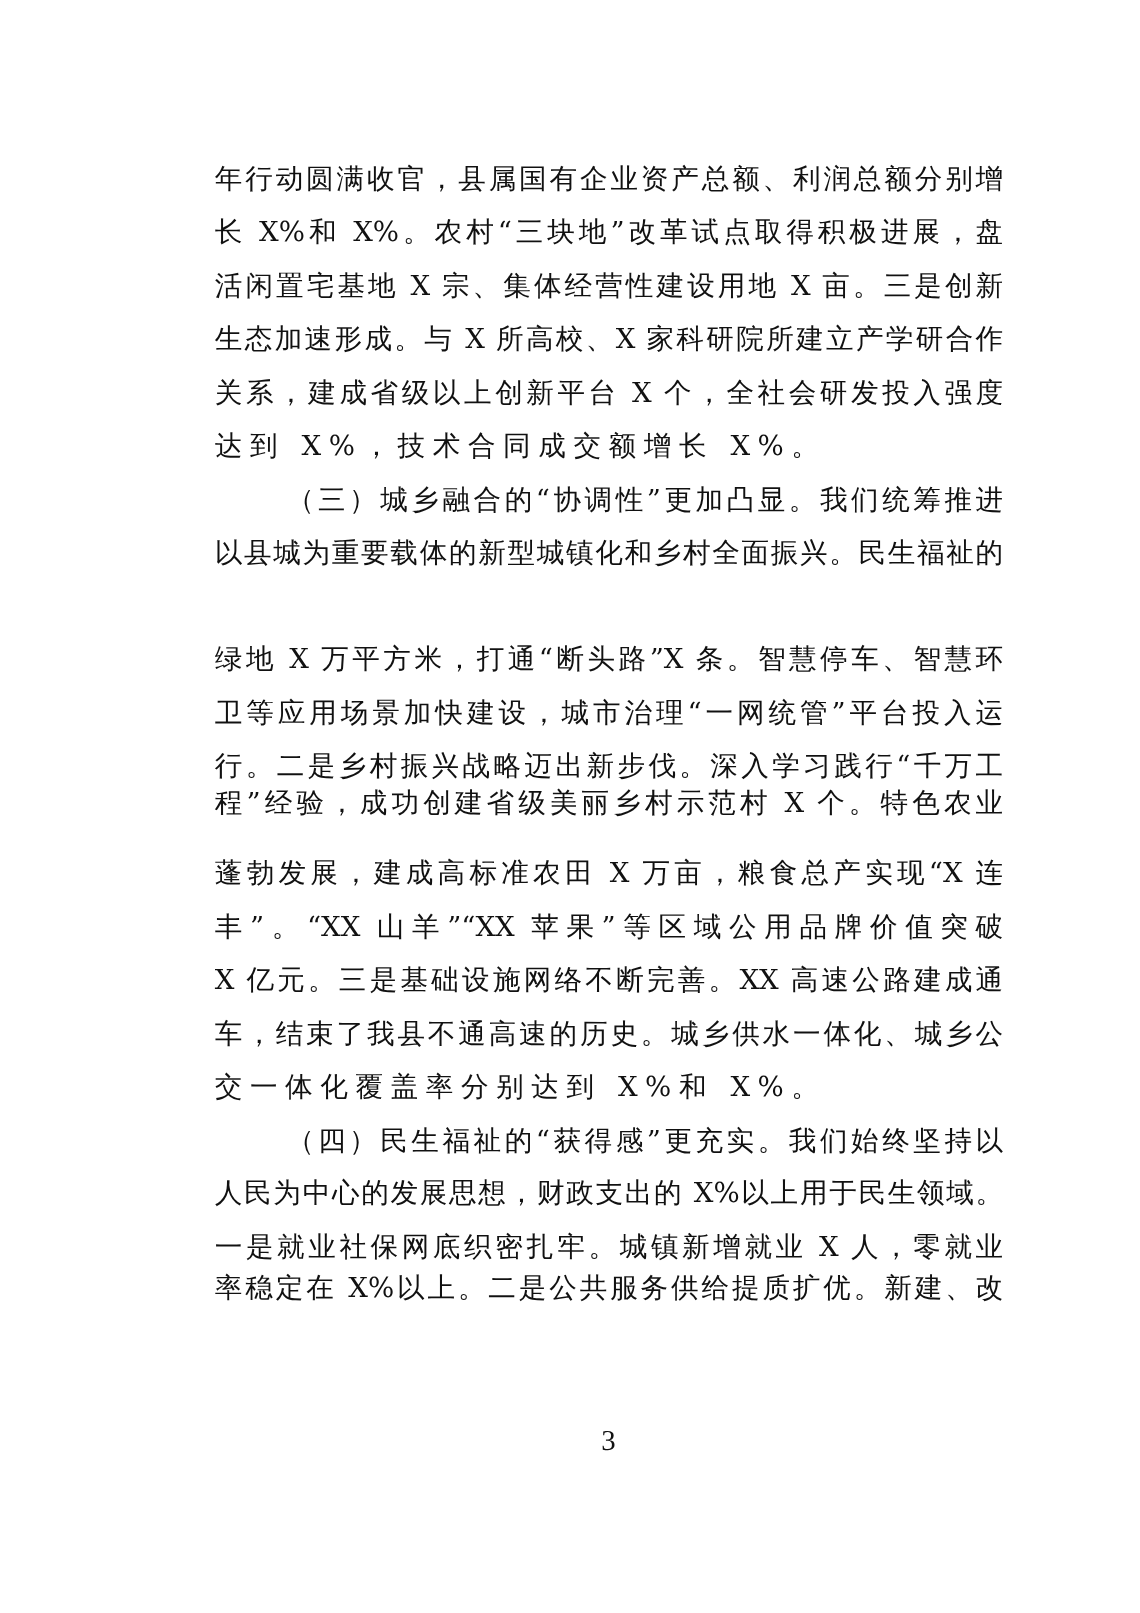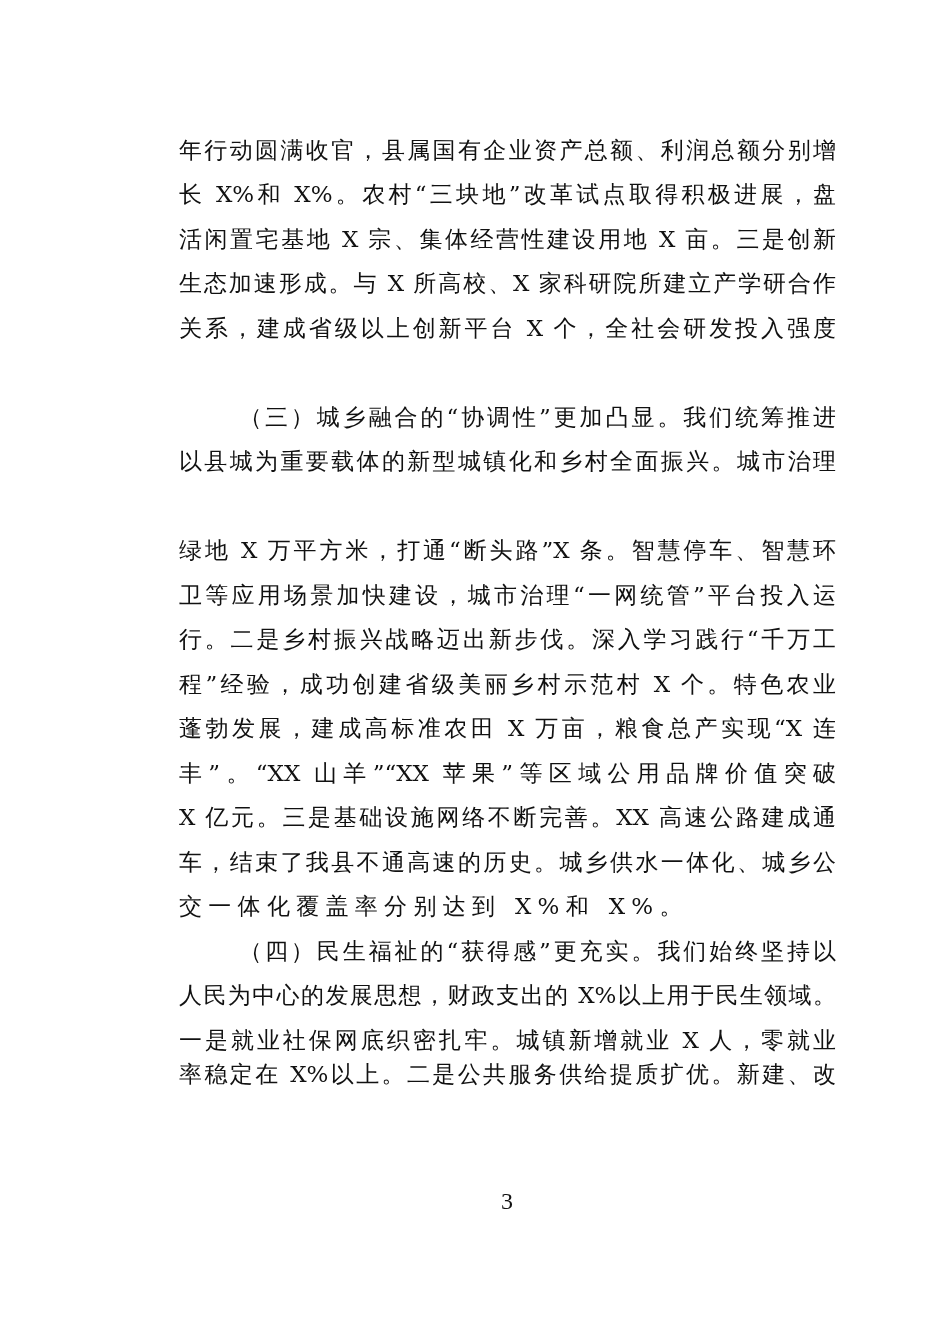--- a/index.html
+++ b/index.html
@@ -34,26 +34,27 @@
 </style>
 </head>
 <body>
 
 <div class="page">
   <div class="line" style="top:128px">年行动圆满收官，县属国有企业资产总额、利润总额分别增</div>
   <div class="line" style="top:172px">长 X%和 X%。农村“三块地”改革试点取得积极进展，盘</div>
   <div class="line" style="top:261px">生态加速形成。与 X 所高校、X 家科研院所建立产学研合作</div>
   <div class="line" style="top:217px">活闲置宅基地 X 宗、集体经营性建设用地 X 亩。三是创新</div>
   <div class="line" style="top:306px">关系，建成省级以上创新平台 X 个，全社会研发投入强度</div>
+  <div class="line last" style="top:350px">达到 X%，技术合同成交额增长 X%。</div>
   <div class="line indent" style="top:395px">（三）城乡融合的“协调性”更加凸显。我们统筹推进</div>
-  <div class="line" style="top:439px">以县城为重要载体的新型城镇化和乡村全面振兴。城市治理</div>
+  <div class="line" style="top:439px">以县城为重要载体的新型城镇化和乡村全面振兴。民生福祉的</div>
   <div class="line" style="top:528px">绿地 X 万平方米，打通“断头路”X 条。智慧停车、智慧环</div>
   <div class="line" style="top:573px">卫等应用场景加快建设，城市治理“一网统管”平台投入运</div>
   <div class="line" style="top:617px">行。二是乡村振兴战略迈出新步伐。深入学习践行“千万工</div>
-  <div class="line" style="top:662px">程”经验，成功创建省级美丽乡村示范村 X 个。特色农业</div>
+  <div class="line" style="top:648px">程”经验，成功创建省级美丽乡村示范村 X 个。特色农业</div>
   <div class="line" style="top:706px">蓬勃发展，建成高标准农田 X 万亩，粮食总产实现“X 连</div>
   <div class="line" style="top:751px">丰”。“XX 山羊”“XX 苹果”等区域公用品牌价值突破</div>
   <div class="line" style="top:795px">X 亿元。三是基础设施网络不断完善。XX 高速公路建成通</div>
   <div class="line" style="top:840px">车，结束了我县不通高速的历史。城乡供水一体化、城乡公</div>
   <div class="line last" style="top:884px">交一体化覆盖率分别达到 X%和 X%。</div>
   <div class="line indent" style="top:929px">（四）民生福祉的“获得感”更充实。我们始终坚持以</div>
   <div class="line" style="top:973px">人民为中心的发展思想，财政支出的 X%以上用于民生领域。</div>
   <div class="line" style="top:1018px">一是就业社保网底织密扎牢。城镇新增就业 X 人，零就业</div>
   <div class="line" style="top:1052px">率稳定在 X%以上。二是公共服务供给提质扩优。新建、改</div>
 

